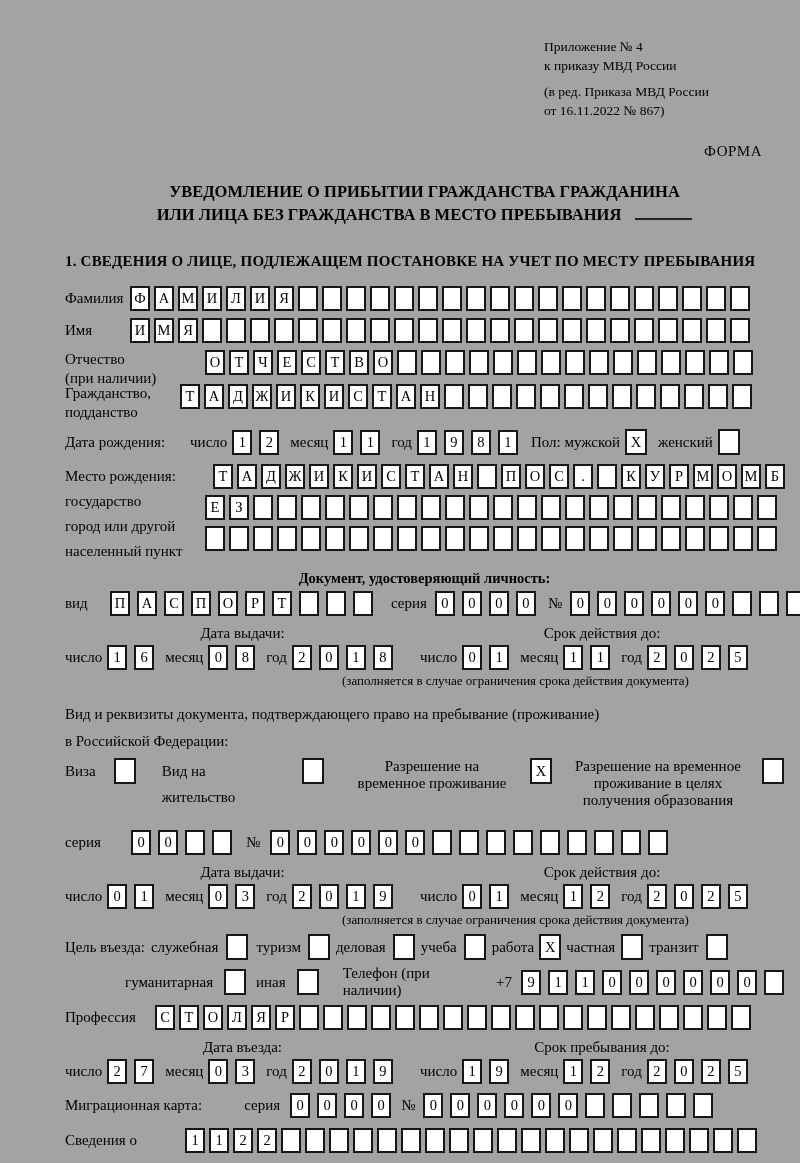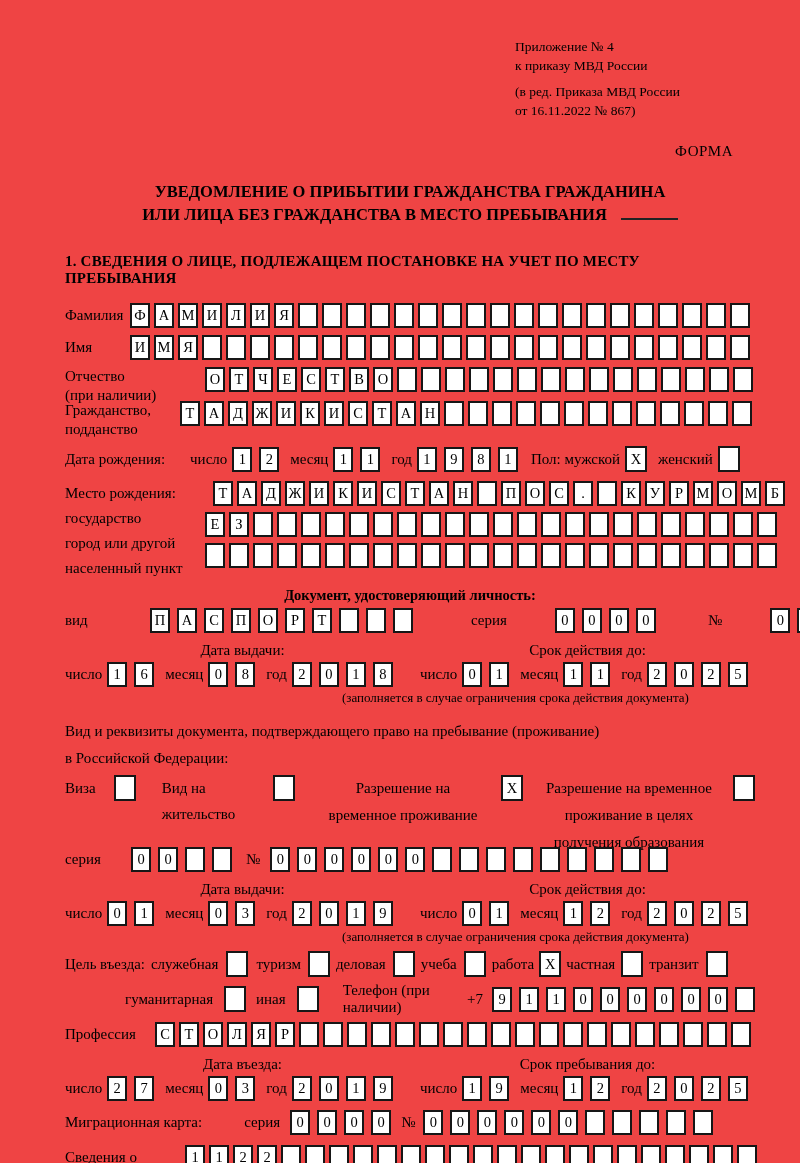--- a/index.html
+++ b/index.html
@@ -1,19 +1,19 @@
 <!DOCTYPE html>
 <html><head>
 <meta charset="utf-8">
 <style>
   html,body{margin:0;padding:0;background:#f2f2f2;}
   .page{
-    width:800px;height:1163px;margin:0 auto;background:#ef4444;color:#000;
+    width:800px;height:1163px;margin:0 auto;background:#a3a3a3;color:#000;
     font-family:"Liberation Serif","DejaVu Serif",serif;
-    padding:38px 45px 0 65px;box-sizing:border-box;position:relative;overflow:hidden;
+    padding:38px 16px 0 65px;box-sizing:border-box;position:relative;overflow:hidden;
   }
   
   .hdr{margin-left:auto;width:240px;font-size:13.5px;line-height:1.4;}
   .hdr .sub{margin-top:7px;}
   .forma{text-align:right;font-weight:normal;font-size:15px;margin:22px 22px 0 0;letter-spacing:.5px;}
   .title{text-align:center;font-weight:bold;font-size:16.5px;line-height:1.45;margin-top:20px;}
   .uline{display:inline-block;width:57px;border-bottom:2px solid #222;margin-left:14px;vertical-align:baseline;height:14px;}
   .sec{font-weight:bold;font-size:15px;margin-top:26px;letter-spacing:.2px;}
   
   .row{display:flex;align-items:flex-start;margin-top:7px;position:relative;}
@@ -32,21 +32,21 @@
   .dlbl{font-size:15px;margin:0 5px 0 11px;}
   .dg .dlbl:first-child{margin-left:0;}
   .datepair{display:flex;margin-top:9px;}
   .dp-left{width:355px;flex:none;}
   .dp-right{flex:1;}
   .dp-title{text-align:center;font-size:15px;line-height:16px;margin-bottom:4px;}
   .dp-note{white-space:nowrap;font-size:13px;margin:3px 0 0 -78px;}
   
   .optrow{display:flex;align-items:flex-start;}
   .opt{display:flex;align-items:flex-start;gap:18px;}
-  .opt .olbl{font-size:15px;line-height:27px;}
+  .opt .olbl{font-size:15px;line-height:17px;}
   .wrapc{text-align:center;}
   .para{font-size:15px;line-height:27px;margin-top:12px;}
   .center-bold{font-weight:bold;font-size:14.5px;text-align:center;margin-top:6px;}
   .reps{display:flex;margin-top:10px;}
   .reps .lblcol{height:auto;width:120px;}
   .reps .rowscol{display:flex;flex-direction:column;row-gap:7px;}
 </style>
 </head>
 <body>
 
@@ -313,21 +313,21 @@
           <span class="cell"></span>
           <span class="cell"></span>
           <span class="cell"></span>
           <span class="cell"></span>
         </div>
     </div>
   </div>
 
   <div class="center-bold">Документ, удостоверяющий личность:</div>
 
-  <div class="row dg" style="margin-top:4px;gap:40px;">
+  <div class="row dg" style="margin-top:4px;">
     <span class="lbl" style="width:45px;">вид</span>
     <span class="cellrow">
         <span class="cell">П</span>
         <span class="cell">А</span>
         <span class="cell">С</span>
         <span class="cell">П</span>
         <span class="cell">О</span>
         <span class="cell">Р</span>
         <span class="cell">Т</span>
         <span class="cell"></span>

